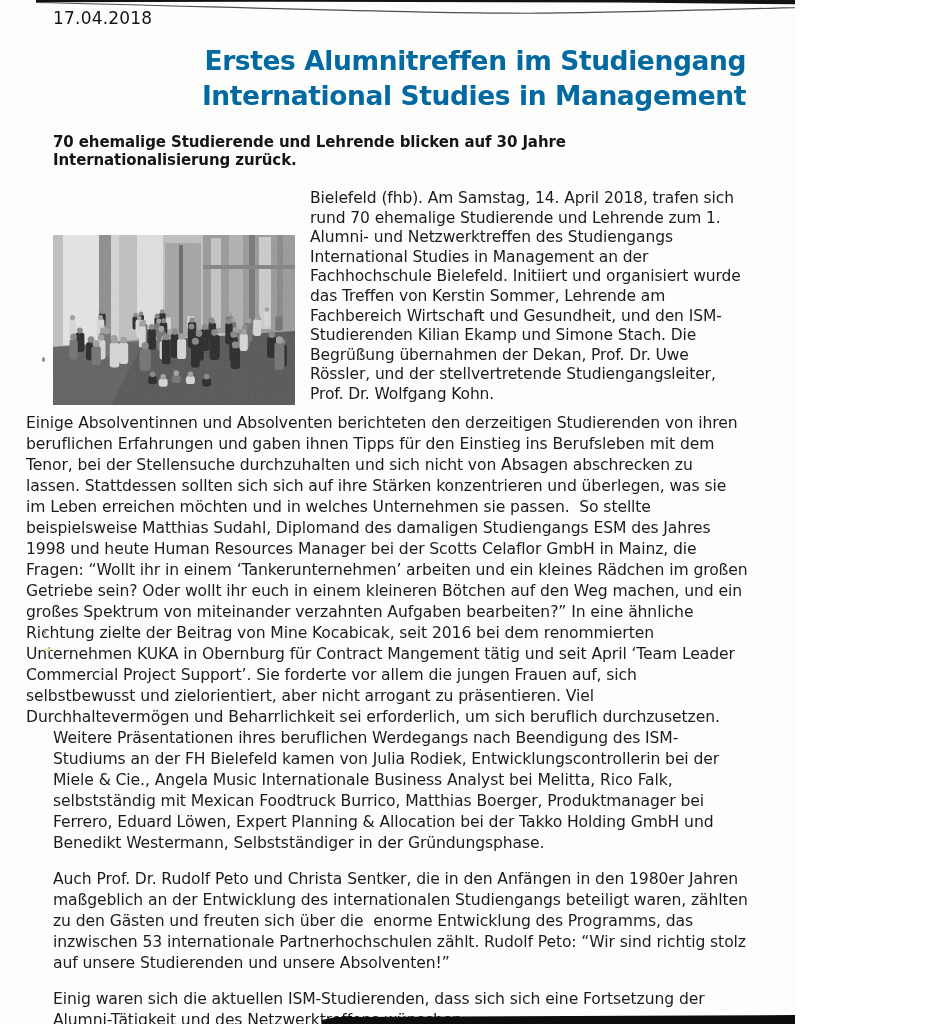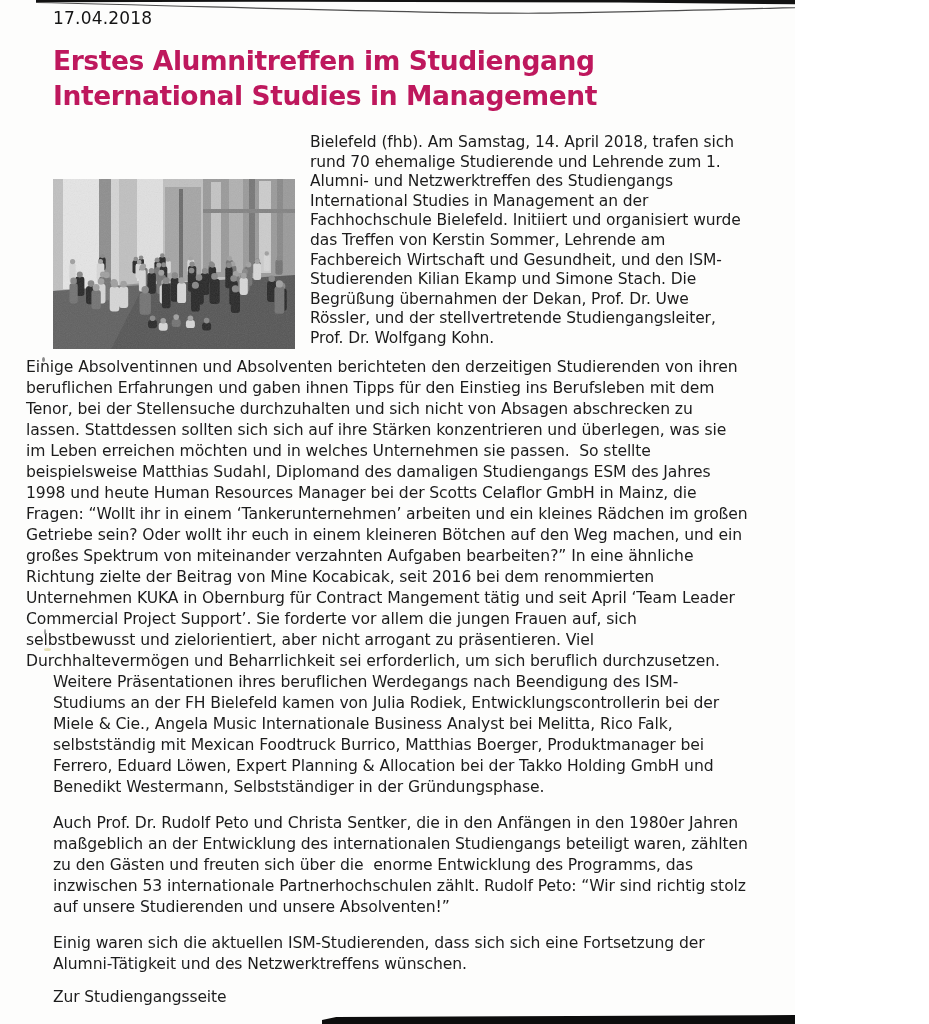--- a/index.html
+++ b/index.html
@@ -22,21 +22,21 @@
   .speck.s2{left:44px;top:629px;width:2px;height:6px;background:#9a9a9a;}
   .speck.s3{left:44px;top:648px;width:7px;height:3px;background:#e8e2b8;}
 
   .date{
     padding-top:8px;margin:0 49px 0 53px;
     font-size:17px;letter-spacing:0.2px;color:#141414;
   }
   .title{
     margin:15px 49px 0 53px;
     font-size:26.5px;line-height:35px;font-weight:700;
-    letter-spacing:-0.4px;color:#be185d;
+    letter-spacing:-0.4px;color:#0369a1;text-align:right;
   }
   .subtitle{
     margin:20px 49px 0 53px;
     font-size:15px;font-weight:700;letter-spacing:-0.1px;color:#151515;
   }
   .lead-row{display:flex;gap:15px;margin:20px 49px 0 53px;align-items:flex-end;}
   .photo{
     width:242px;height:170px;flex:0 0 auto;overflow:hidden;
     filter:grayscale(1) contrast(0.96) brightness(1.01) blur(0.3px);
   }
@@ -63,20 +63,21 @@
 
   <svg class="top-artifact" viewBox="0 0 929 16" preserveAspectRatio="none">
     <polygon points="36,0 929,0 929,5.5 620,2.6 300,1.8 36,2.2" fill="#121212"></polygon>
     <path d="M36,2.5 C230,7 440,14 540,13.2 C670,12 810,6.5 929,4.5" fill="none" stroke="#4d4d4d" stroke-width="1.2"></path>
   </svg>
 
   <div class="date">17.04.2018</div>
 
   <h1 class="title">Erstes Alumnitreffen im Studiengang International Studies in Management</h1>
 
+  <p class="subtitle">70 ehemalige Studierende und Lehrende blicken auf 30 Jahre Internationalisierung zurück.</p>
 
   <div class="lead-row">
     <div class="photo">
       <svg id="photo-svg" viewBox="0 0 242 170" preserveAspectRatio="none">
         <defs>
           <filter id="grain" x="0" y="0" width="100%" height="100%">
             <feTurbulence type="fractalNoise" baseFrequency="0.9" numOctaves="2" result="n"></feTurbulence>
             <feColorMatrix in="n" type="saturate" values="0"></feColorMatrix>
             <feComponentTransfer>
                 <feFuncA type="linear" slope="0.28" intercept="0"></feFuncA>

